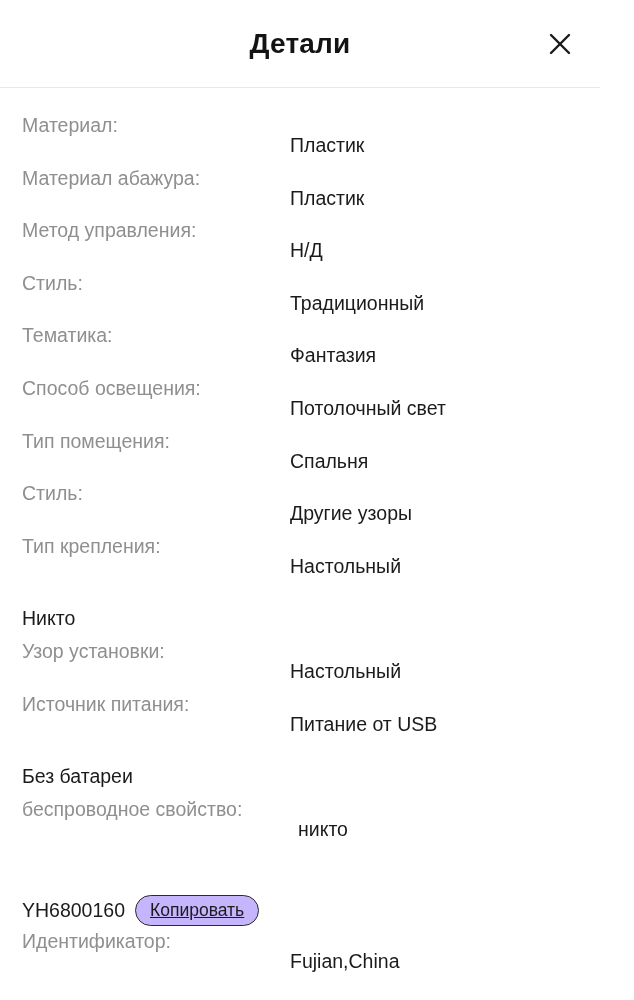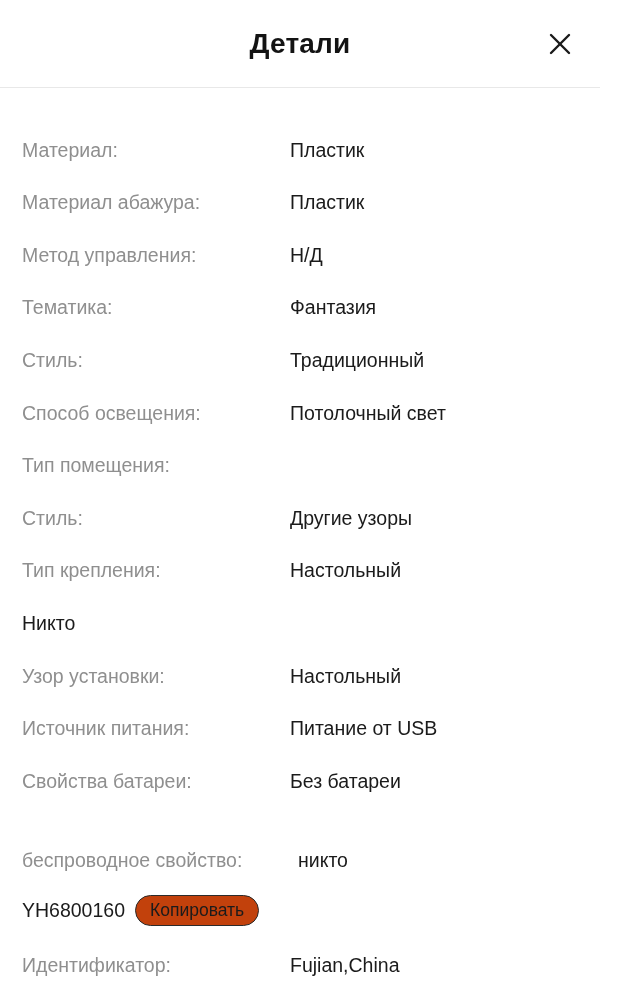--- a/index.html
+++ b/index.html
@@ -50,21 +50,21 @@
     cursor: pointer;
   }
   .close-btn svg { display: block; }
   .content {
     flex: 1 1 auto;
     padding: 22px 22px 0 22px;
     overflow: hidden;
   }
   .spec-row {
     display: flex;
-    align-items: flex-end;
+    align-items: flex-start;
     padding: 0 0 0 0;
     min-height: 52.6px;
   }
   .spec-label {
     width: 268px;
     flex: 0 0 268px;
     font-size: 19.5px;
     color: #8f8f8f;
     line-height: 26px;
     padding-top: 2px;
@@ -87,22 +87,23 @@
     display: inline-flex;
     align-items: center;
     justify-content: center;
     border: 1.6px solid #2b2b2b;
     border-radius: 17px;
     padding: 3px 14px 4px 14px;
     font-size: 17.5px;
     color: #1b1b1b;
     line-height: 22px;
     cursor: pointer;
-    background: #c2410c;
+    background: #c4b5fd;
     white-space: nowrap;
+    text-decoration: underline;
   }
   .value-text { white-space: nowrap; }
   .label-wrap { white-space: normal; }
 </style>
 </head>
 <body>
 
 <div class="sheet">
 
   <div class="header">
@@ -132,47 +133,50 @@
     </div>
 
     <div class="spec-row">
       <div class="spec-label label-wrap">Метод управления:</div>
       <div class="spec-value">
         <span class="value-text">Н/Д</span>
       </div>
     </div>
 
     <div class="spec-row">
+      <div class="spec-label label-wrap">Стиль:</div>
+      <div class="spec-value">
+        <span class="value-text">Традиционный</span>
+      </div>
+    </div>
+
+    <div class="spec-row">
       <div class="spec-label label-wrap">Тематика:</div>
       <div class="spec-value">
         <span class="value-text">Фантазия</span>
       </div>
     </div>
 
     <div class="spec-row">
+      <div class="spec-label label-wrap">Способ освещения:</div>
+      <div class="spec-value">
+        <span class="value-text">Потолочный свет</span>
+      </div>
+    </div>
+
+    <div class="spec-row">
+      <div class="spec-label label-wrap">Тип помещения:</div>
+      <div class="spec-value">
+        <span class="value-text">Спальня</span>
+      </div>
+    </div>
+
+    <div class="spec-row">
       <div class="spec-label label-wrap">Стиль:</div>
       <div class="spec-value">
-        <span class="value-text">Традиционный</span>
-      </div>
-    </div>
-
-    <div class="spec-row">
-      <div class="spec-label label-wrap">Способ освещения:</div>
-      <div class="spec-value">
-        <span class="value-text">Потолочный свет</span>
-      </div>
-    </div>
-
-    <div class="spec-row">
-      <div class="spec-label label-wrap">Тип помещения:</div>
-    </div>
-
-    <div class="spec-row">
-      <div class="spec-label label-wrap">Стиль:</div>
-      <div class="spec-value">
         <span class="value-text">Другие узоры</span>
       </div>
     </div>
 
     <div class="spec-row">
       <div class="spec-label label-wrap">Тип крепления:</div>
       <div class="spec-value">
         <span class="value-text">Настольный</span>
       </div>
     </div>
@@ -191,21 +195,20 @@
     </div>
 
     <div class="spec-row">
       <div class="spec-label label-wrap">Источник питания:</div>
       <div class="spec-value">
         <span class="value-text">Питание от USB</span>
       </div>
     </div>
 
     <div class="spec-row">
-      <div class="spec-label label-wrap">Свойства батареи:</div>
       <div class="spec-value">
         <span class="value-text">Без батареи</span>
       </div>
     </div>
 
     <div class="spec-row two-line">
       <div class="spec-label label-wrap">беспроводное свойство:</div>
       <div class="spec-value">
         <span class="value-text">никто</span>
       </div>

